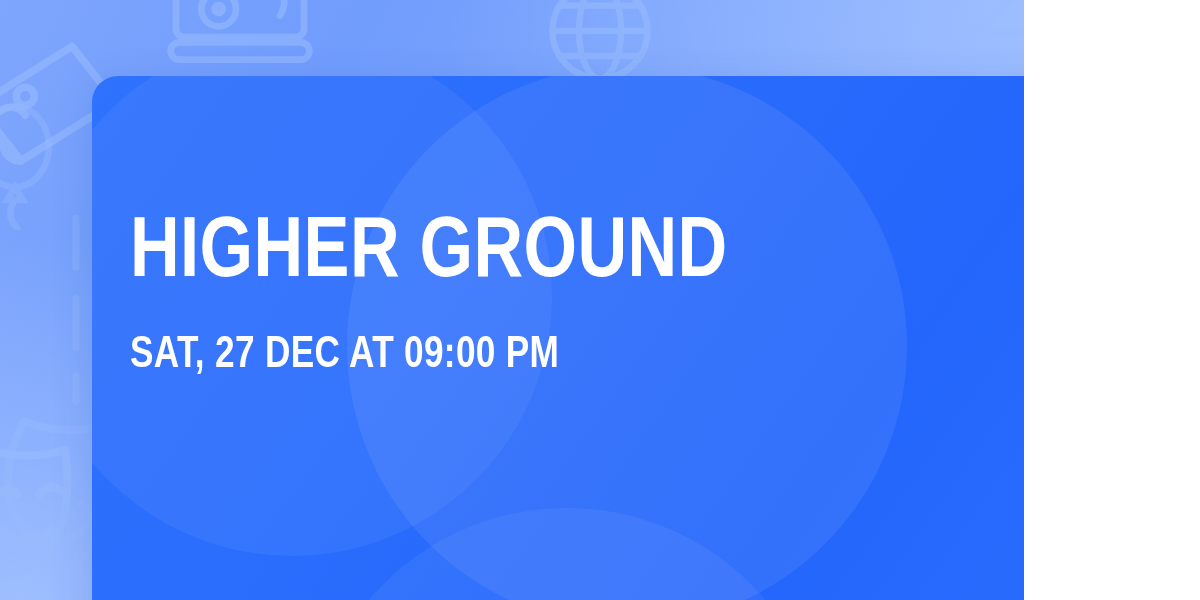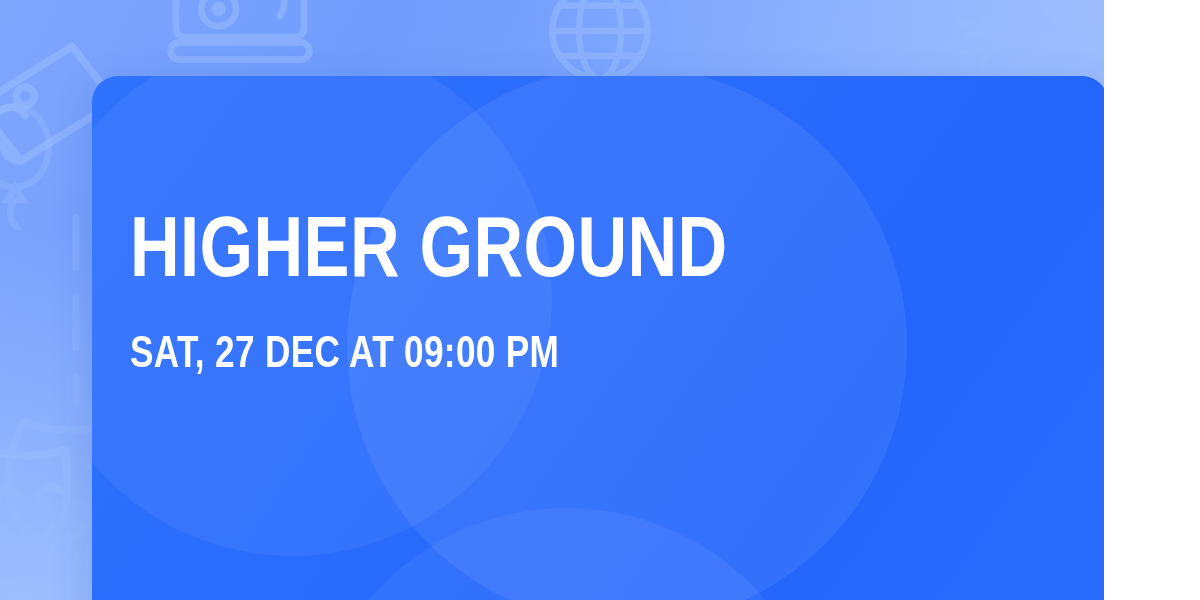--- a/index.html
+++ b/index.html
@@ -8,21 +8,21 @@
   html, body {
     width: 1200px;
     height: 600px;
     overflow: hidden;
     font-family: "Liberation Sans", sans-serif;
   }
 
   
   .stage {
     position: relative;
-    width: 1104px;
+    width: 1024px;
     height: 600px;
     overflow: hidden;
     background: linear-gradient(118deg, #7FA6FD 0%, #6F9CFC 28%, #7EA7FD 56%, #9CBBFE 100%);
     padding-left: 48px;
   }
 
   
   .stage-wash {
     position: absolute;
     inset: 0;

